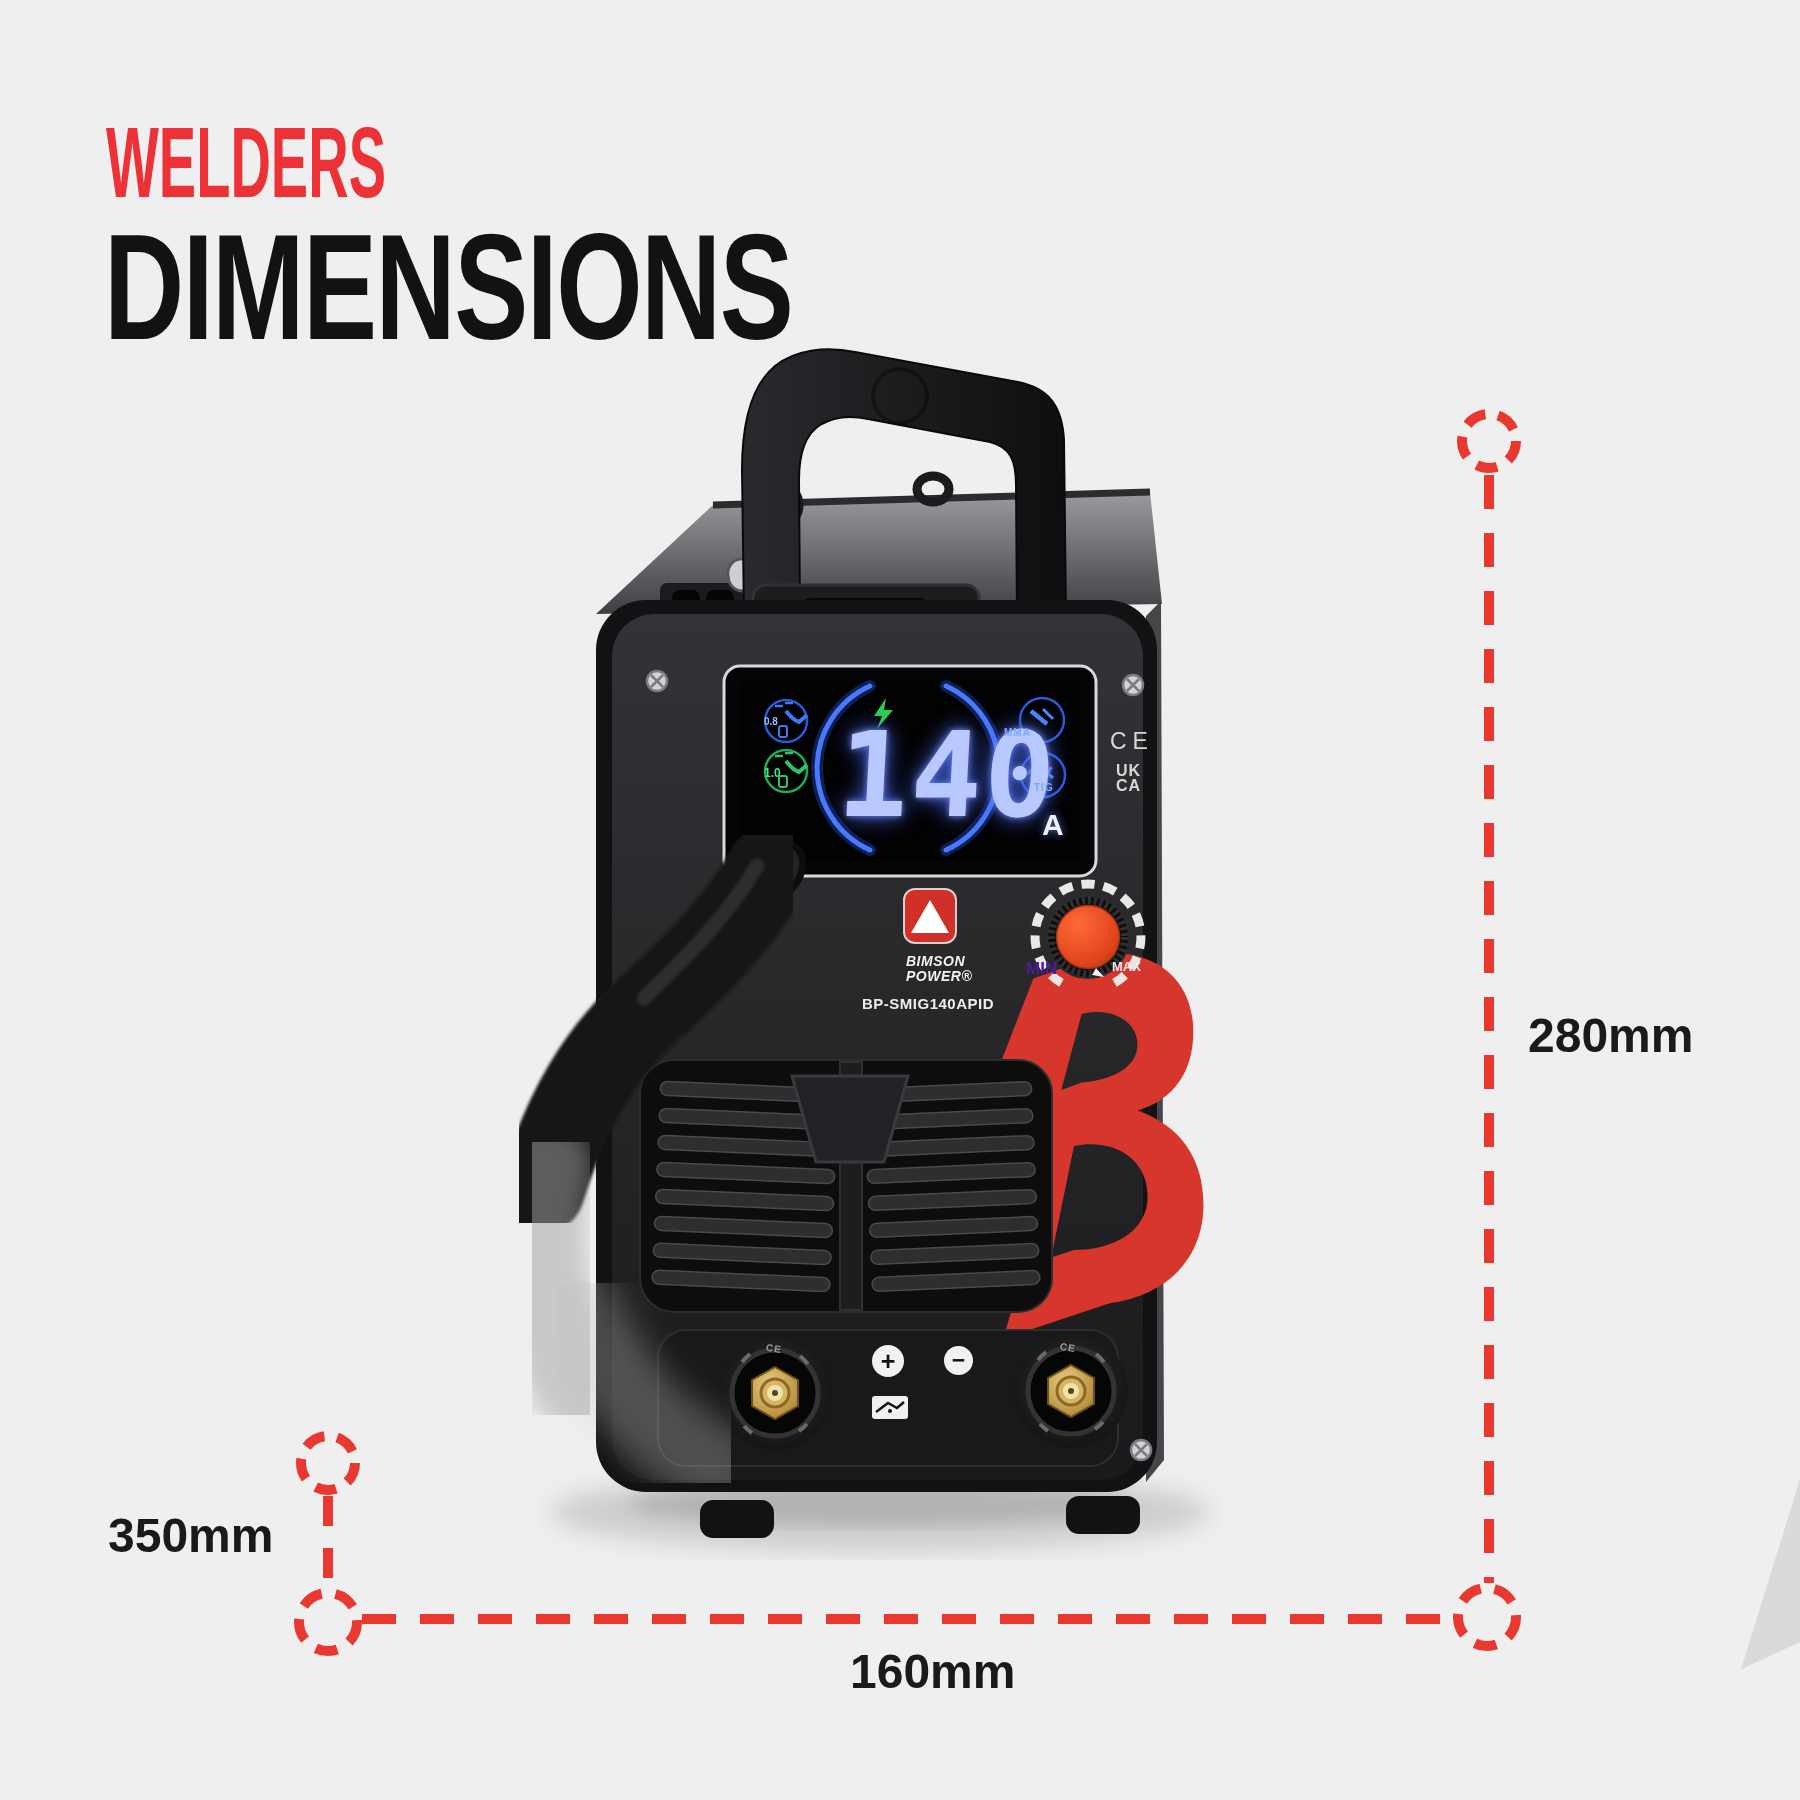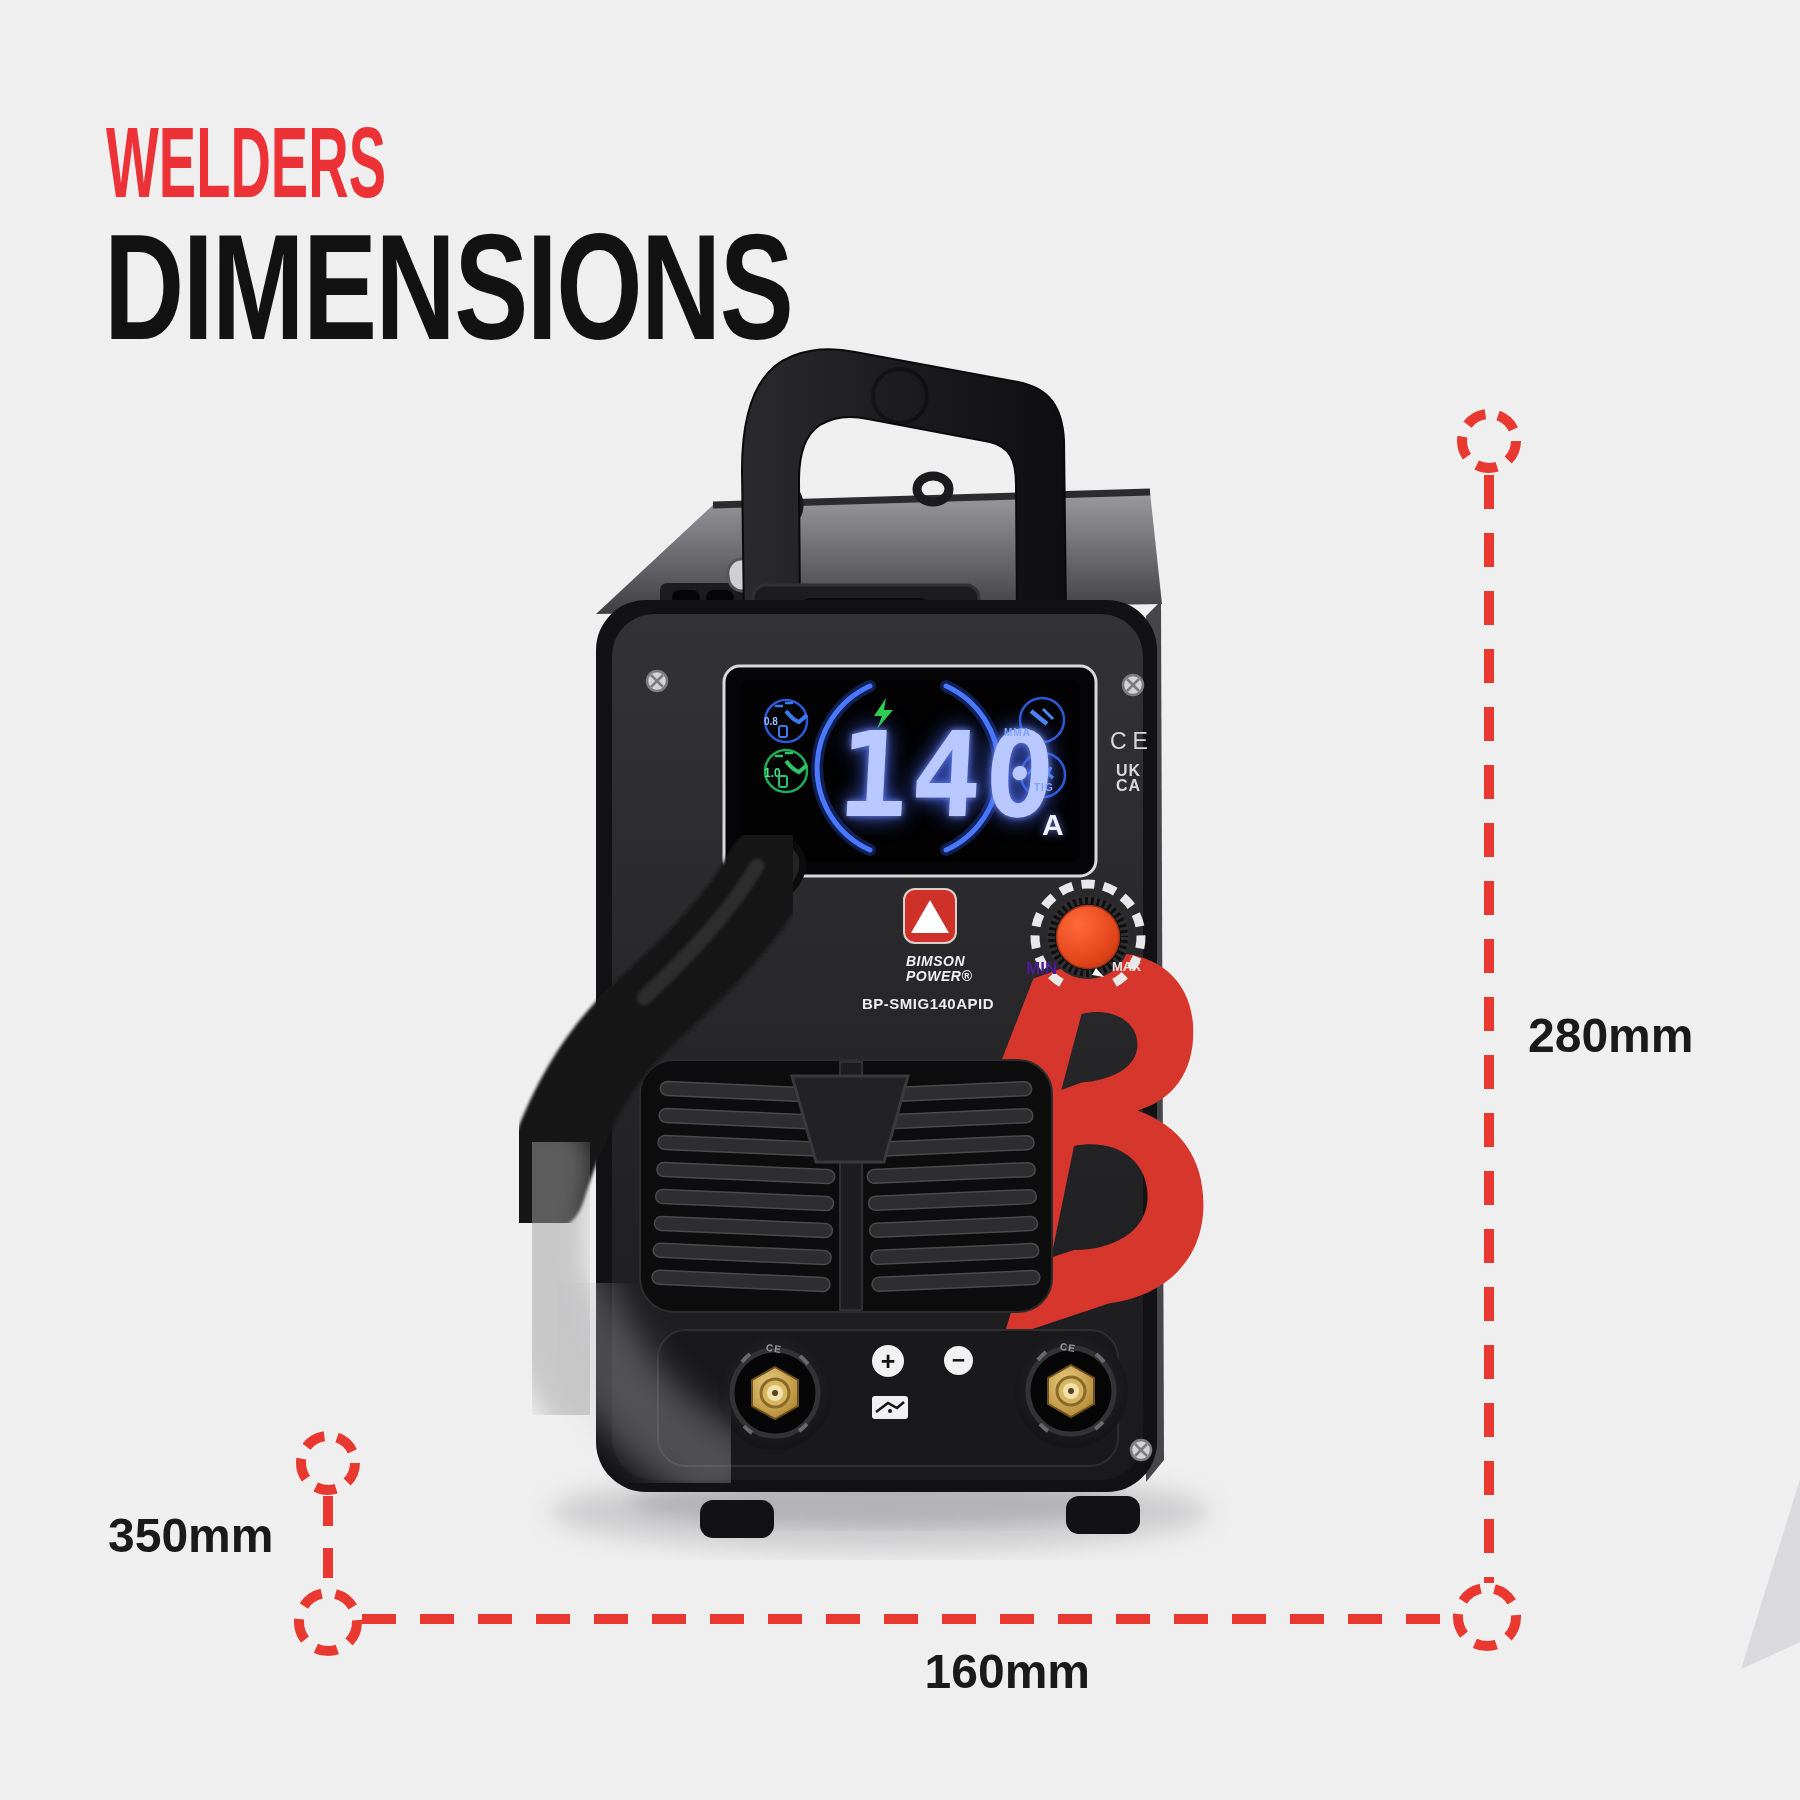--- a/index.html
+++ b/index.html
@@ -5,21 +5,21 @@
   html,body{margin:0;padding:0;background:#e2e2e2;}
   #canvas{position:relative;width:1800px;height:1800px;background:#EFEFEF;overflow:hidden;
           font-family:"Liberation Sans",sans-serif;padding-left:9px;}
   .abs{position:absolute;}
   .condensed{display:inline-block;transform-origin:left top;white-space:nowrap;line-height:1;}
   #kicker{left:106px;top:112px;font-size:100px;font-weight:900;color:#ED3237;transform:scaleX(.56);letter-spacing:0px;}
   #title{left:104px;top:212px;font-size:150px;font-weight:900;color:#121212;transform:scaleX(.74);letter-spacing:-2px;}
   .dimlabel{font-size:48px;font-weight:700;color:#1a1a1a;line-height:1;}
   #dim-height{left:1528px;top:1012px;}
   #dim-depth{left:108px;top:1512px;}
-  #dim-width{left:850px;top:1648px;width:240px;text-align:right;}
+  #dim-width{left:850px;top:1648px;width:240px;text-align:left;}
   
   #amps{left:838px;top:716px;font-family:"DejaVu Sans Mono",monospace;font-weight:700;font-size:118px;
         color:#b9c8ff;transform:skewX(-3deg);line-height:1;letter-spacing:2px;
         text-shadow:0 0 22px rgba(77,110,255,.95),0 0 6px rgba(150,172,255,.9);}
   #amp-unit{left:1042px;top:808px;font-size:30px;font-weight:700;color:#eef1ff;text-shadow:0 0 8px rgba(120,140,255,.8);}
   .disp-small{font-weight:700;line-height:1;}
   #lbl-08{left:764px;top:717px;font-size:10px;color:#9db9ff;}
   #lbl-10{left:764px;top:767px;font-size:12px;color:#4fe08a;}
   #lbl-mma{left:1004px;top:728px;font-size:10px;color:#7fa3ff;letter-spacing:1px;}
   #lbl-tig{left:1034px;top:783px;font-size:10px;color:#7fa3ff;letter-spacing:1px;}

